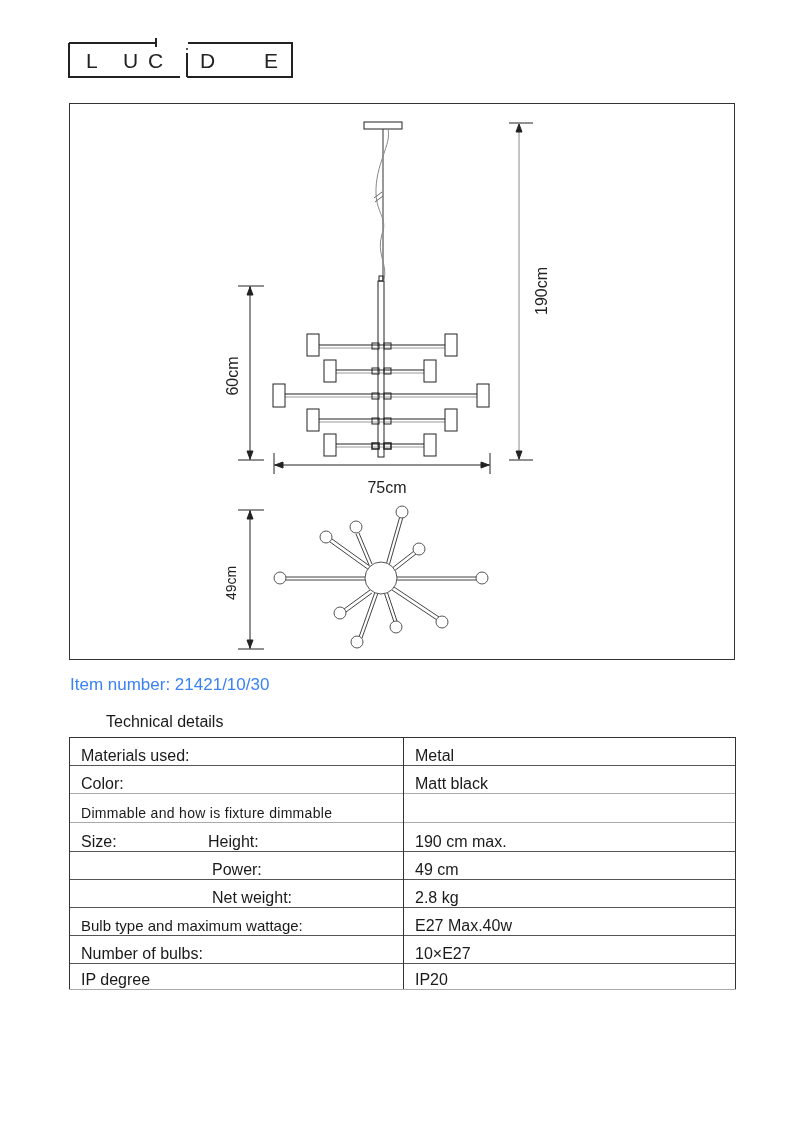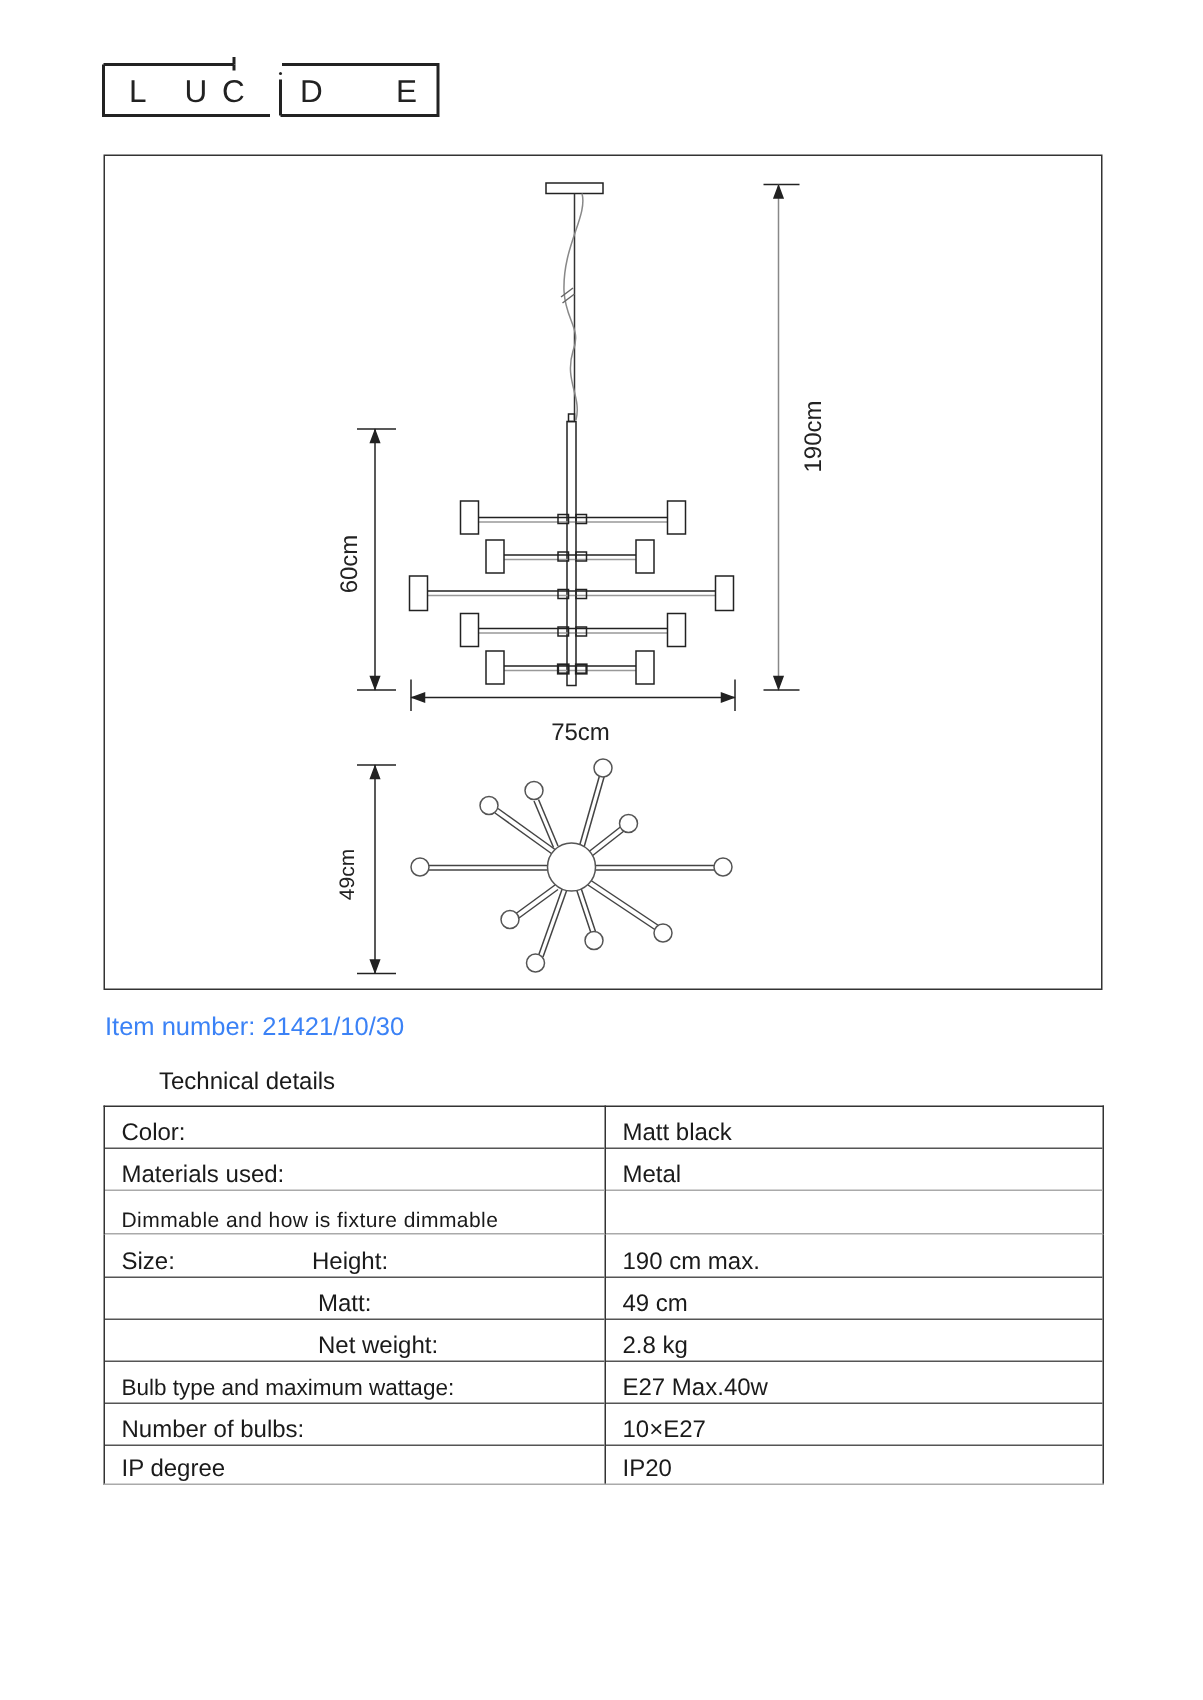--- a/index.html
+++ b/index.html
@@ -181,37 +181,37 @@
   </svg>
 </div>
 
 <div class="item-number">Item number: 21421/10/30</div>
 
 <div class="tech-title">Technical details</div>
 
 <table class="spec-table">
   <tbody>
     <tr style="height:28px">
+      <td class="label">Materials used:</td>
+      <td class="value">Metal</td>
+    </tr>
+    <tr style="height:28px">
       <td class="label">Color:</td>
       <td class="value">Matt black</td>
-    </tr>
-    <tr style="height:28px">
-      <td class="label">Materials used:</td>
-      <td class="value">Metal</td>
     </tr>
     <tr class="light" style="height:29px">
       <td class="label small">Dimmable and how is fixture dimmable</td>
       <td class="value"></td>
     </tr>
     <tr class="light" style="height:29px">
       <td class="label"><span class="sub-main">Size:</span><span class="sub">Height:</span></td>
       <td class="value">190 cm max.</td>
     </tr>
     <tr style="height:28px">
-      <td class="label"><span class="sub-main" style="width:131px"></span><span class="sub">Matt:</span></td>
+      <td class="label"><span class="sub-main" style="width:131px"></span><span class="sub">Power:</span></td>
       <td class="value">49 cm</td>
     </tr>
     <tr style="height:28px">
       <td class="label"><span class="sub-main" style="width:131px"></span><span class="sub">Net weight:</span></td>
       <td class="value">2.8 kg</td>
     </tr>
     <tr style="height:28px">
       <td class="label" style="font-size:15px">Bulb type and maximum wattage:</td>
       <td class="value">E27 Max.40w</td>
     </tr>

